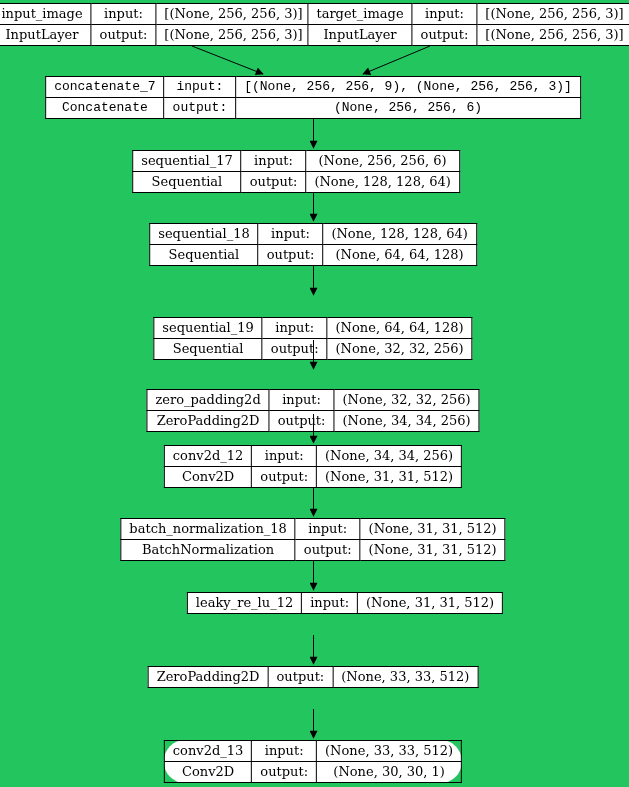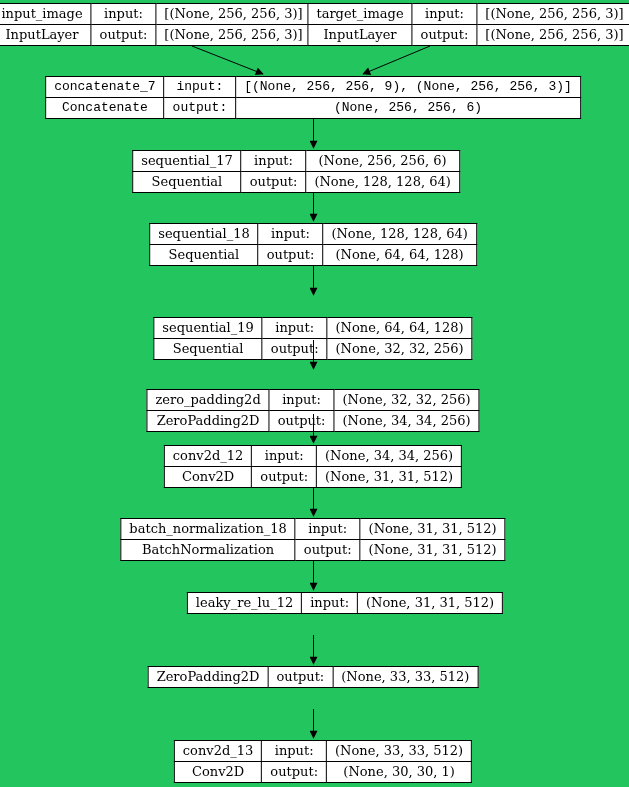--- a/index.html
+++ b/index.html
@@ -182,21 +182,21 @@
       </table>
       <table class="node" style="left: 313px; top: 666px;">
         <tbody>
           <tr>
             <td>ZeroPadding2D</td>
             <td>output:</td>
             <td>(None, 33, 33, 512)</td>
           </tr>
         </tbody>
       </table>
-      <table class="node" style="left: 323px; top: 740px;">
+      <table class="node" style="left: 313px; top: 740px; border-radius: 21px;">
         <tbody>
           <tr>
             <td>conv2d_13</td>
             <td>input:</td>
             <td>(None, 33, 33, 512)</td>
           </tr>
           <tr>
             <td>Conv2D</td>
             <td>output:</td>
             <td>(None, 30, 30, 1)</td>

